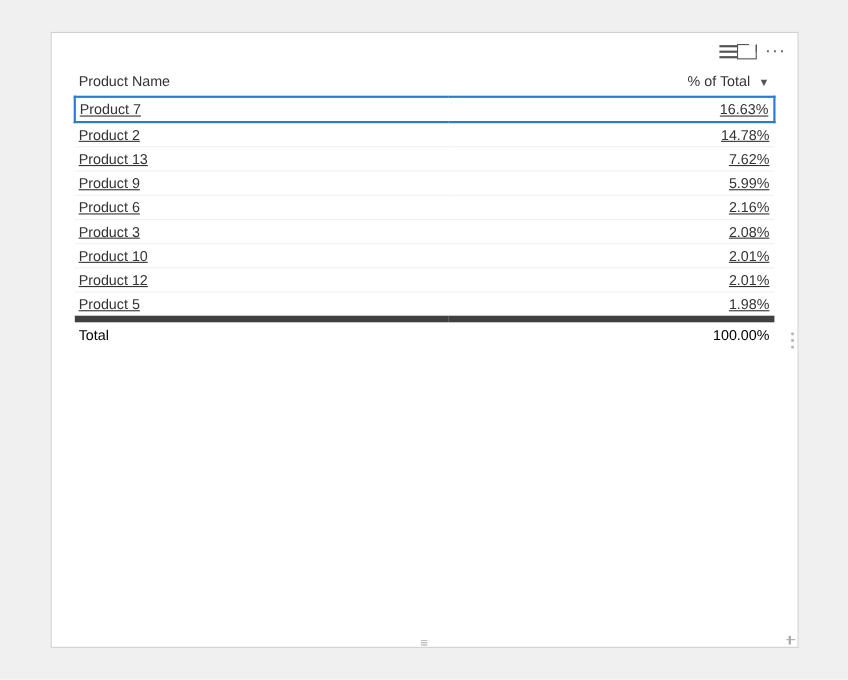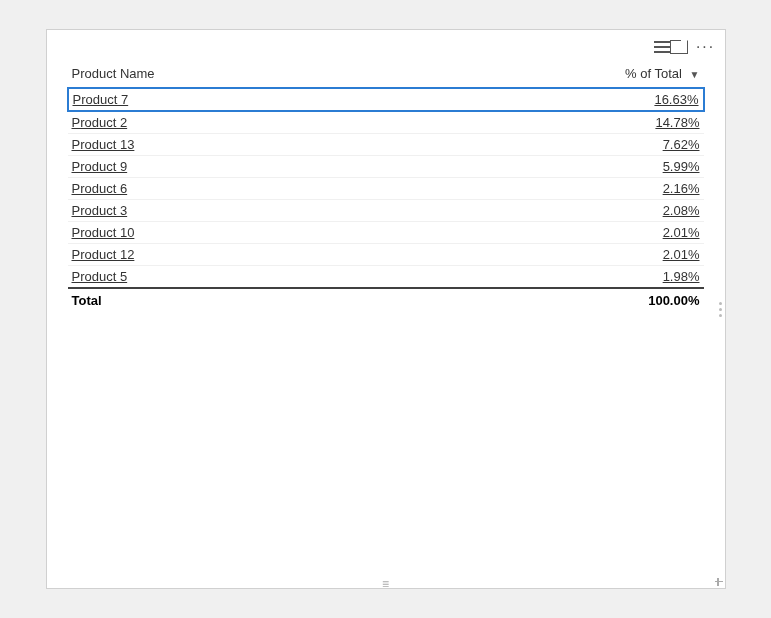--- a/index.html
+++ b/index.html
@@ -141,23 +141,23 @@
     tbody tr.selected-row td:first-child {
       border-right: none;
     }
 
     tbody tr.selected-row td:last-child {
       border-left: none;
     }
 
     tfoot tr td {
       padding: 4px 4px;
-      font-weight: 700;
+      font-weight: 400;
       color: #000;
-      border-top: 2px solid #404040;
+      border-top: 6px solid #404040;
       font-size: 13px;
     }
 
     tfoot tr td.col-percent {
       text-align: right;
       padding-right: 4px;
     }
 
     .resize-handle-bottom {
       position: absolute;

